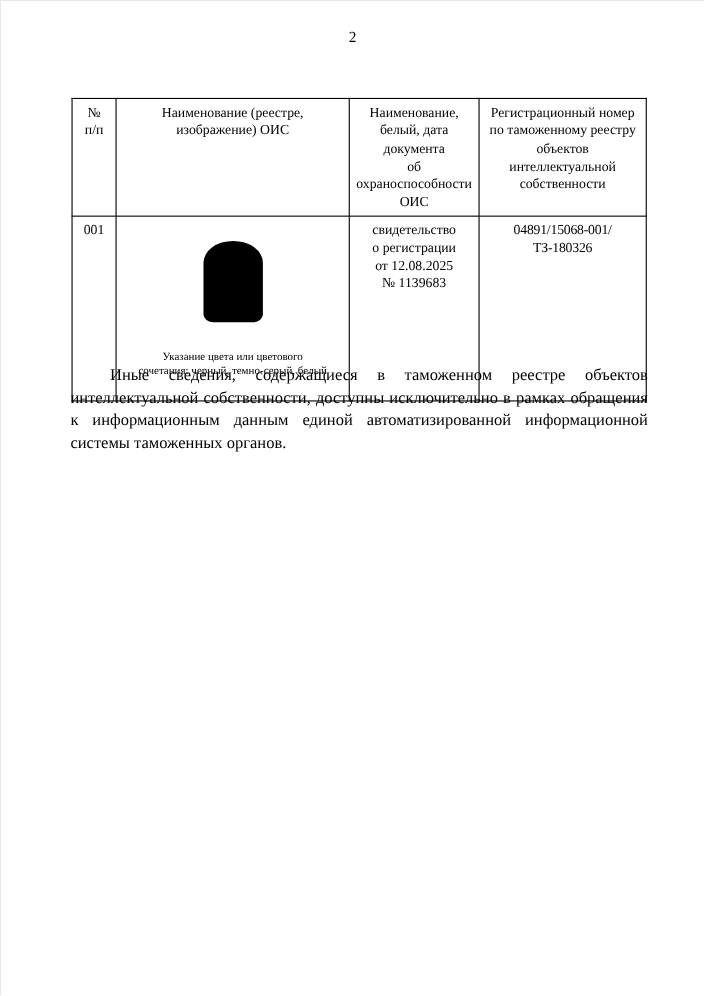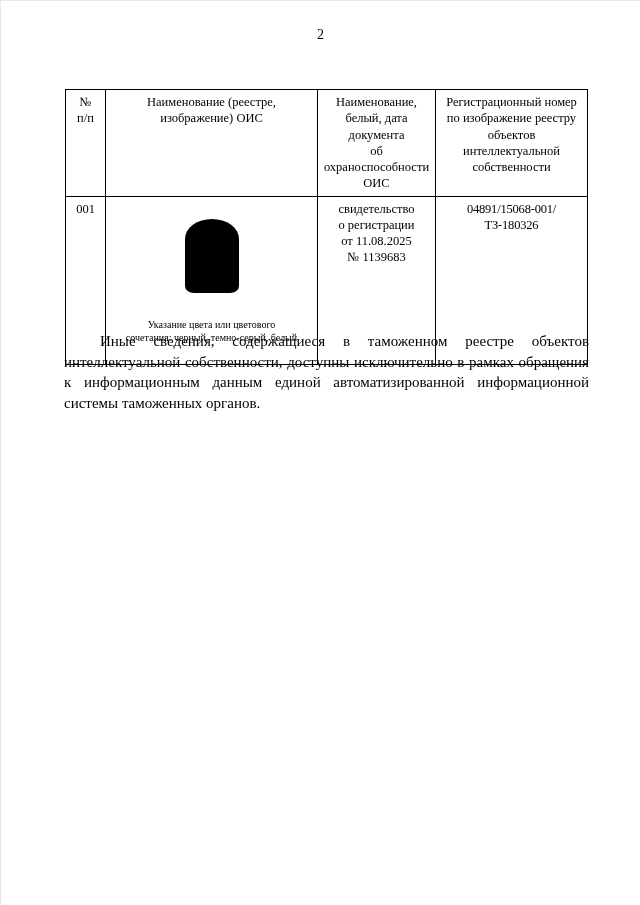--- a/index.html
+++ b/index.html
@@ -110,35 +110,35 @@
         <th>№
 п/п</th>
         <th>Наименование (реестре, изображение) ОИС</th>
         <th>Наименование,
 белый, дата
 документа
 об
 охраноспособности
 ОИС</th>
         <th>Регистрационный номер
-по изображение реестру
+по таможенному реестру
 объектов интеллектуальной
 собственности</th>
       </tr>
     </thead>
     <tbody>
       <tr>
         <td>001</td>
         <td class="mark-cell">
           <div class="mark-shape"></div>
           <div class="mark-caption">Указание цвета или цветового сочетания: черный, темно-серый, белый</div>
         </td>
         <td class="doc-cell">свидетельство
 о регистрации
-от 11.08.2025
+от 12.08.2025
 № 1139683</td>
         <td class="reg-cell">04891/15068-001/ТЗ-180326</td>
       </tr>
     </tbody>
   </table>
 
   <p class="body-paragraph">Иные сведения, содержащиеся в таможенном реестре объектов интеллектуальной собственности, доступны исключительно в рамках обращения к информационным данным единой автоматизированной информационной системы таможенных органов.</p>
 
 </div>
 

